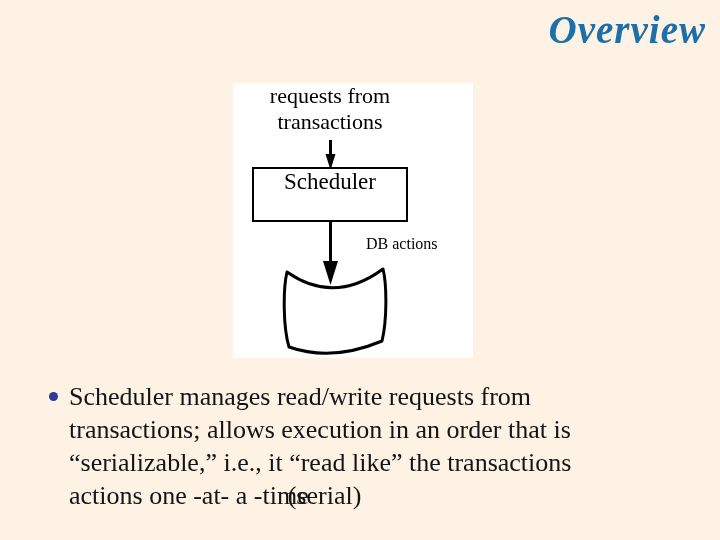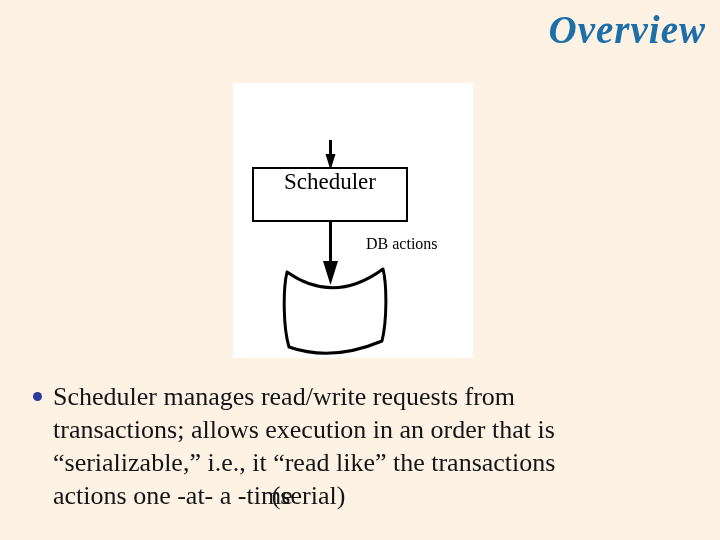--- a/index.html
+++ b/index.html
@@ -27,40 +27,42 @@
     position:absolute;left:19px;top:84px;width:152px;height:51px;
     border:2px solid var(--ink,#000);background:#fff;
     display:flex;align-items:flex-start;justify-content:center;
     font-size:23px;color:var(--ink,#000);
   }
   .db-label{
     position:absolute;left:133px;top:152px;
     font-size:16px;color:var(--ink,#000);white-space:nowrap;
   }
   .bullets{
-    position:absolute;left:30px;top:380px;width:640px;
+    position:absolute;left:46px;top:380px;width:640px;
     font-size:26px;line-height:33px;color:#141414;
   }
   .bullet-item{display:flex;}
   .bullet-dot{
     flex:none;width:9px;height:9px;border-radius:50%;
     background:var(--bullet-dot,#2B3A9B);margin:12px 11px 0 3px;
   }
   .b{font-weight:normal;}
   .overlap{margin-left:-21px;margin-top:29px;}
 </style>
 </head>
 <body>
 
 <div class="slide">
 
   <div class="title">Overview</div>
 
   <div class="diagram">
 
+    <div class="req-label">requests from
+transactions</div>
 
     <svg width="240" height="275" viewBox="0 0 240 275" aria-hidden="true">
 
       <g>
         <path d="M 54,189 Q 101,222 150,186 C 154,202 154,238 149,258 Q 99,279 56,264 C 50,244 50,206 54,189 Z" fill="#ffffff" stroke="#000000" stroke-width="3" stroke-linejoin="round"></path>
       </g>
 
       <g>
         <line x1="97.5" y1="57" x2="97.5" y2="73" stroke="#000" stroke-width="3"></line>
         <polygon points="92.5,71 102.5,71 97.5,87" fill="#000"></polygon>

